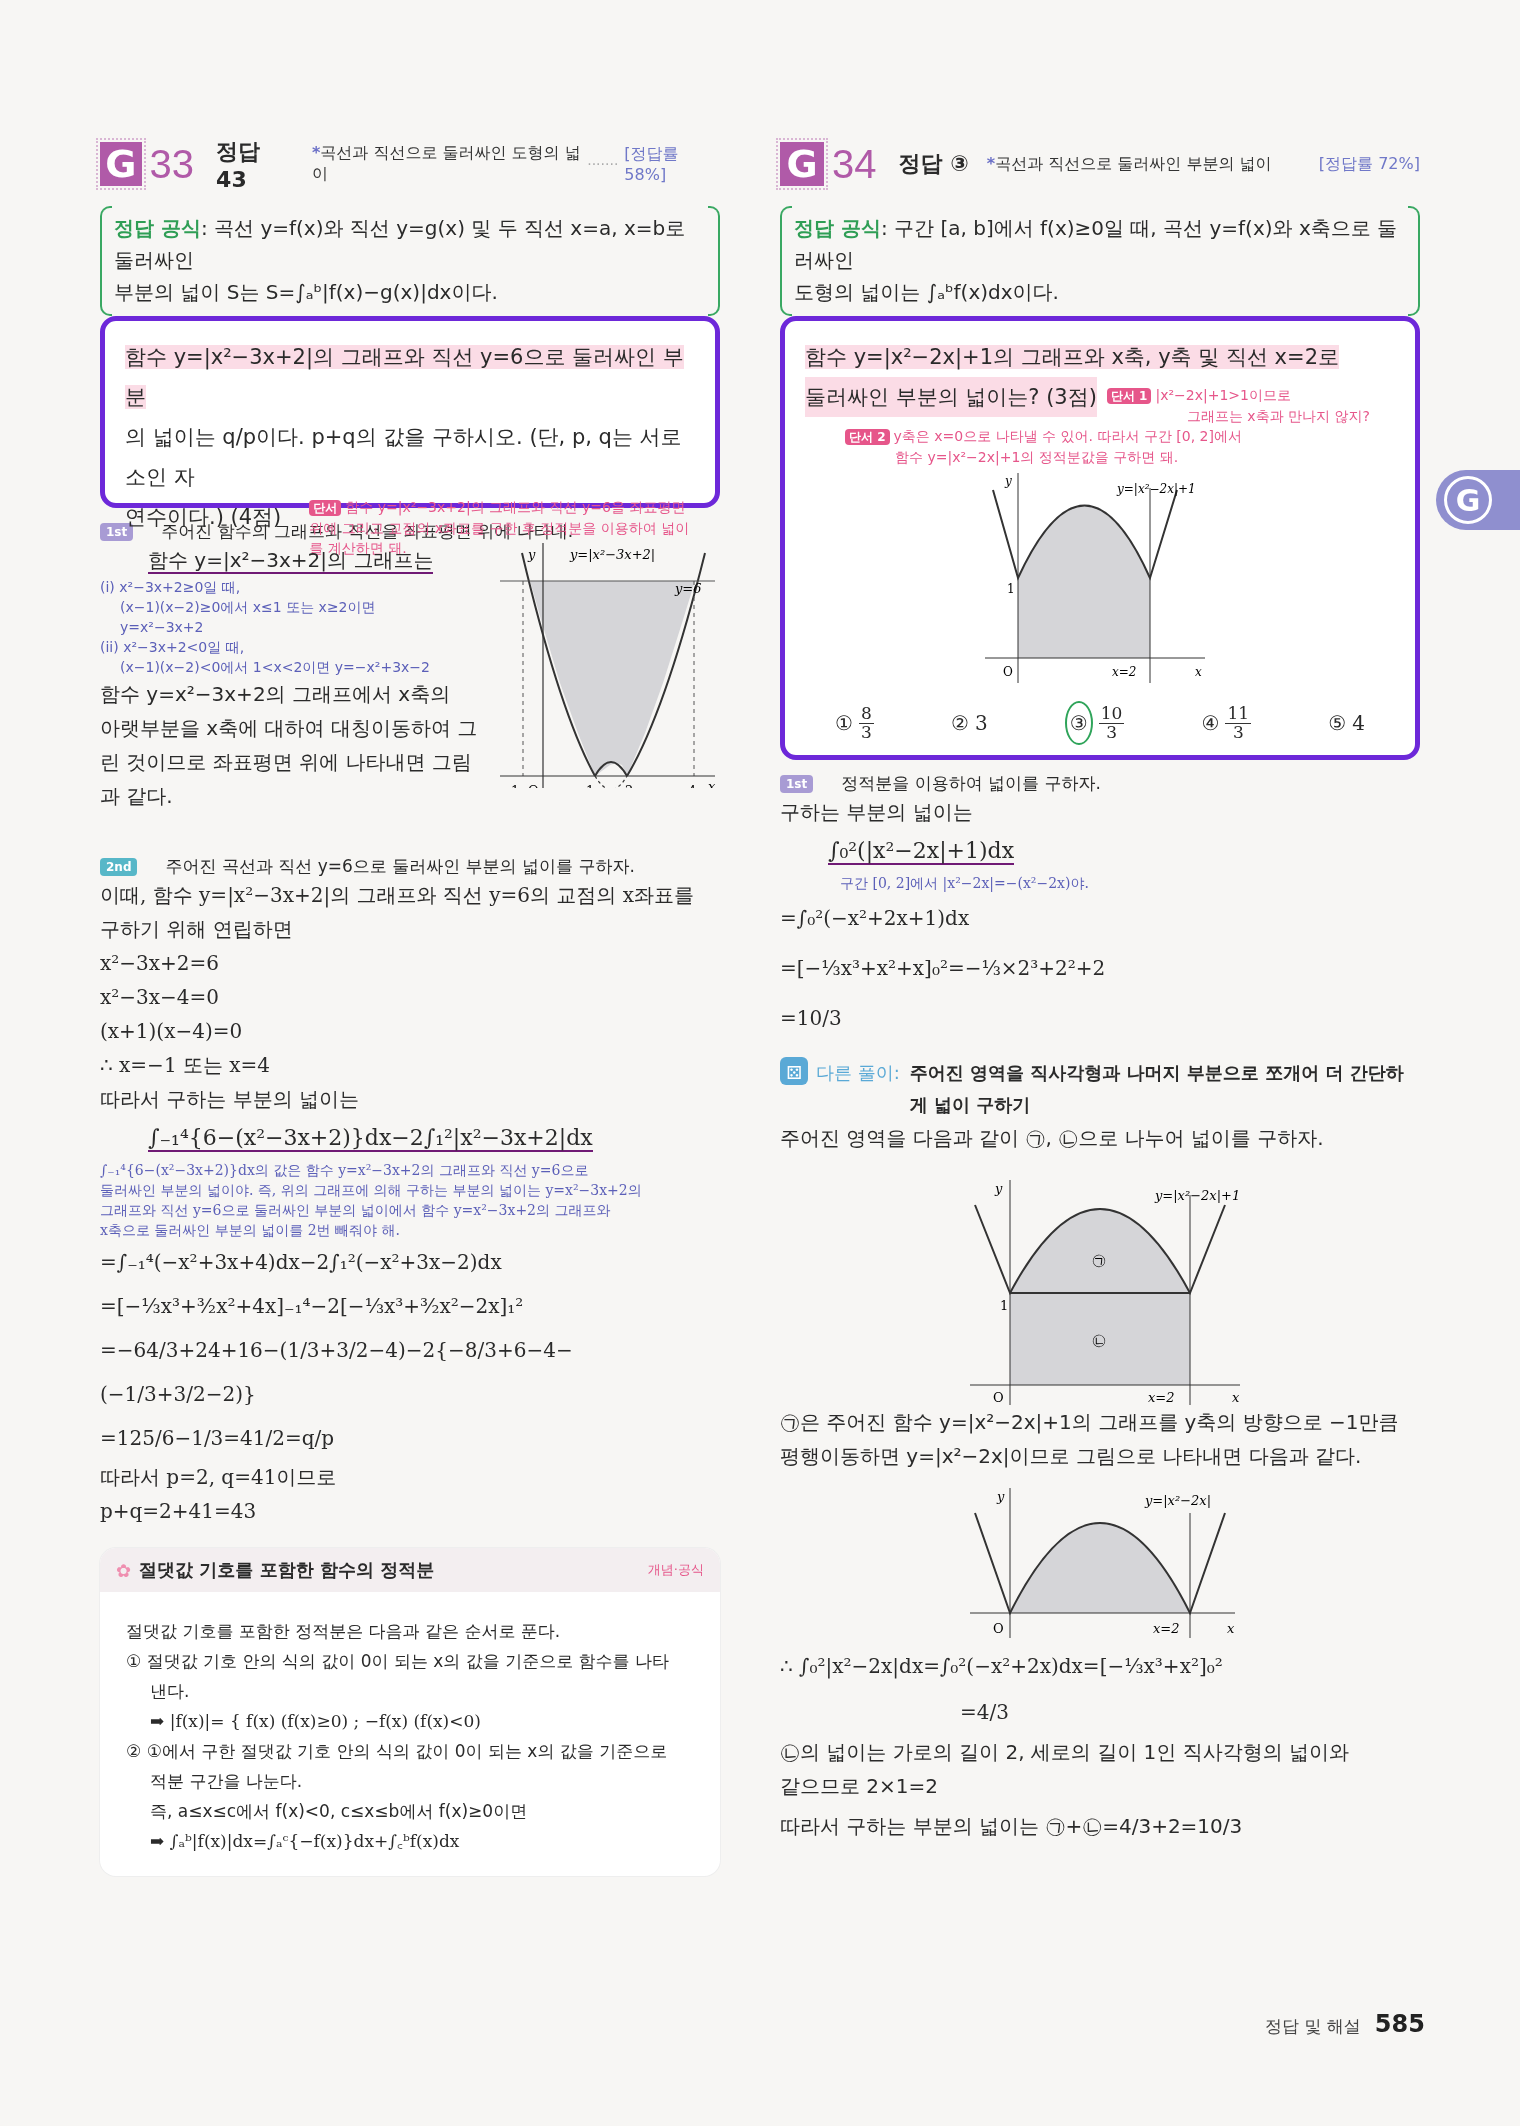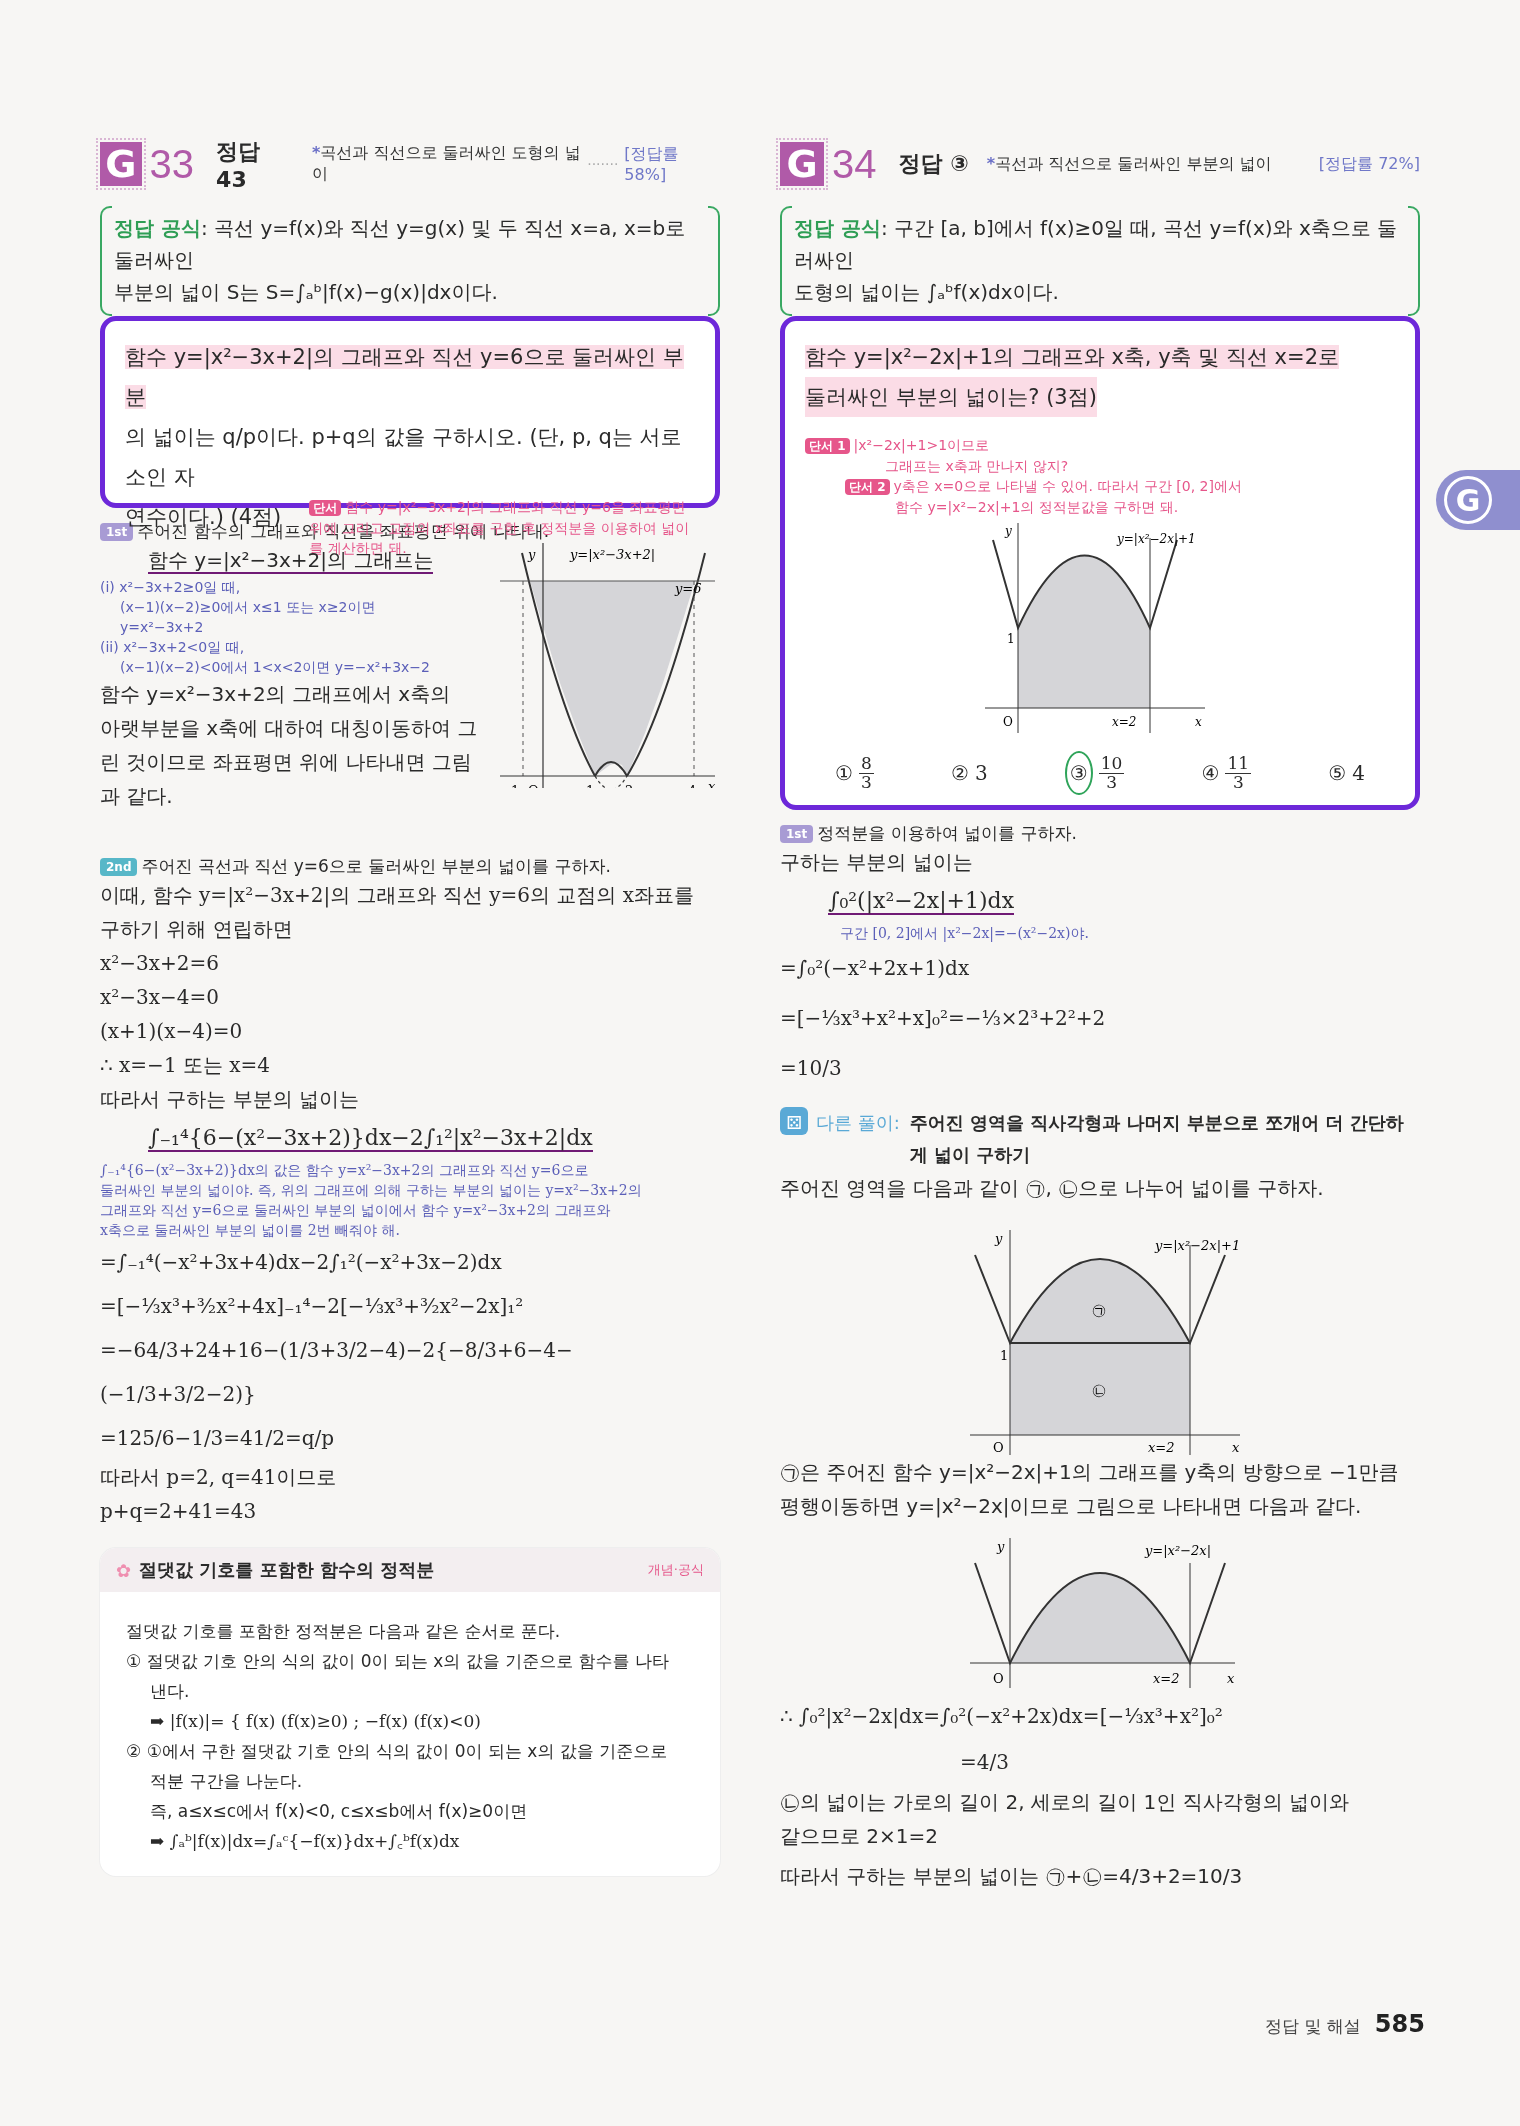--- a/index.html
+++ b/index.html
@@ -29,21 +29,21 @@
   .formula::before { left:0; border-right:none; border-radius:10px 0 0 10px; }
   .formula::after { right:0; border-left:none; border-radius:0 10px 10px 0; }
   .formula .lab { color:#2f9e55; font-weight:bold; }
 
   .probbox { border:5px solid #6d28d9; border-radius:16px; background:#fff; padding:16px 20px; font-size:21px; line-height:40px; position:relative;}
   .hl { background:#fbdce6; }
   .hint { color:#e6568a; font-size:14px; line-height:20px; }
   .hint .tag { background:#e6568a; color:#fff; font-weight:bold; font-size:12px; padding:1px 4px; border-radius:4px; margin-right:4px; }
 
   .step { display:flex; align-items:center; font-size:17px; margin-top:12px; }
-  .step .tag { font-size:12px; font-weight:bold; color:#fff; padding:2px 6px; border-radius:4px; margin-right:4px; }
+  .step .tag { font-size:12px; font-weight:bold; color:#fff; padding:2px 6px; border-radius:4px; margin-right:28px; }
   .tag1 { background:#a89bd4; }
   .tag2 { background:#57b7c8; }
   .body { font-size:20px; line-height:34px; }
   .note { color:#5b5fb8; font-size:14px; line-height:20px; }
   .uline { border-bottom:2px solid #701a75;margin-left:48px; }
 
   .concept { margin-top:20px; background:#fff; border-radius:16px; box-shadow:0 0 0 1px #eee; }
   .concept .ch { background:#f3eef0; border-radius:16px 16px 0 0; padding:10px 16px; display:flex; align-items:center; font-size:18px; font-weight:bold;}
   .concept .ch .flower { color:#ef8fb0; margin-right:8px; }
   .concept .ch .kind { margin-left:auto; font-size:13px; color:#e6568a; font-weight:normal; }
@@ -189,21 +189,21 @@
     <span class="rate">[정답률 72%]</span>
   </div>
 
   <div class="formula">
     <div><span class="lab">정답 공식</span><span>: 구간 [a, b]에서 f(x)≥0일 때, 곡선 y=f(x)와 x축으로 둘러싸인</span></div>
     <div>도형의 넓이는 ∫ₐᵇf(x)dx이다.</div>
   </div>
 
   <div class="probbox" style="padding-bottom:10px;">
     <div><span class="hl">함수 y=|x²−2x|+1의 그래프와 x축, y축 및 직선 x=2로</span></div>
-    <div style="display:flex; align-items:flex-start; gap:10px;flex-direction:column;">
+    <div style="display:flex; align-items:flex-start; gap:10px;">
       <span class="hl" style="white-space:nowrap">둘러싸인 부분의 넓이는? (3점)</span>
       <span class="hint" style="margin-top:8px"><span class="tag">단서 1</span><span>|x²−2x|+1&gt;1이므로</span><br><span style="padding-left:80px">그래프는 x축과 만나지 않지?</span></span>
     </div>
     <div class="hint" style="padding-left:40px"><span class="tag">단서 2</span><span>y축은 x=0으로 나타낼 수 있어. 따라서 구간 [0, 2]에서</span><br><span style="padding-left:50px">함수 y=|x²−2x|+1의 정적분값을 구하면 돼.</span></div>
 
     <svg style="display:block; margin:6px auto 0 auto;" width="230" height="220" viewBox="0 0 230 220">
       <path d="M33,105 Q100,-40 165,105 L165,185 L33,185 Z" fill="#d5d5d8"></path>
       <path d="M8,17 L33,105 Q100,-40 165,105 L192,17" fill="none" stroke="#333" stroke-width="2"></path>
       <line x1="0" y1="185" x2="220" y2="185" stroke="#333"></line>
       <line x1="33" y1="0" x2="33" y2="210" stroke="#333"></line>

